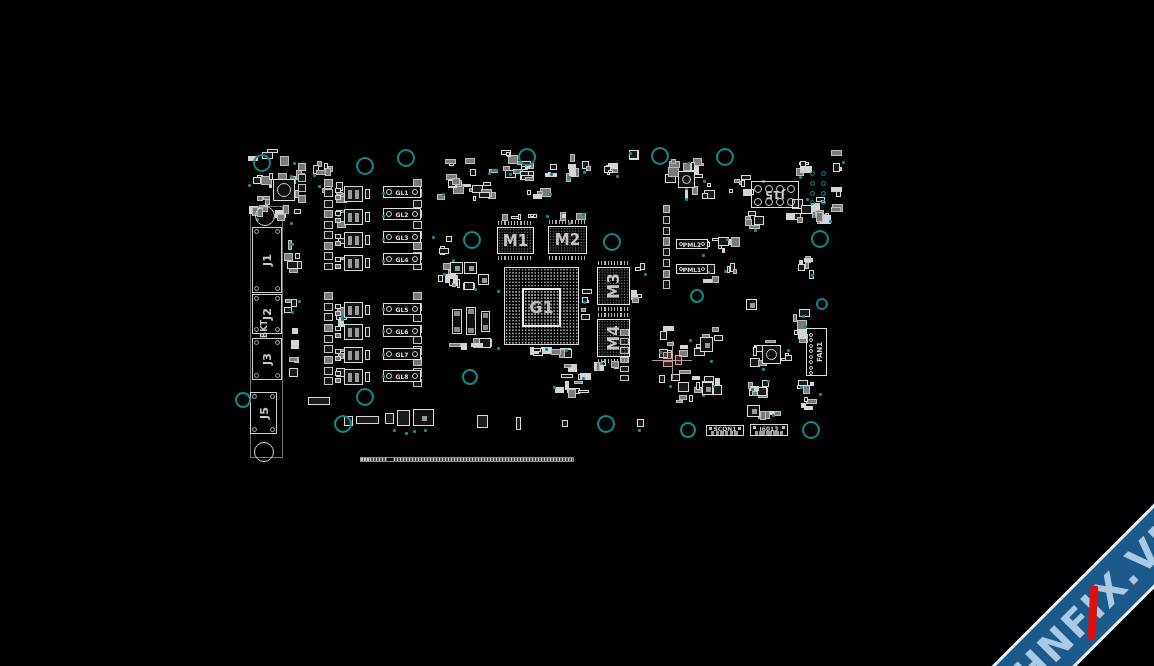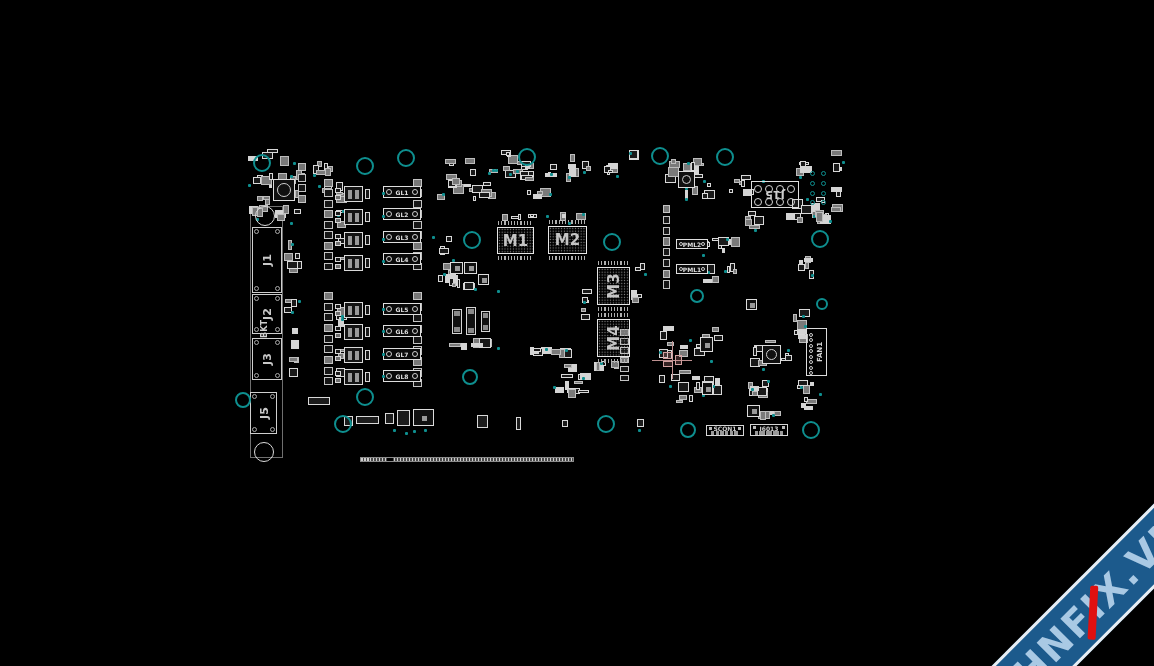--- a/index.html
+++ b/index.html
@@ -640,20 +640,25 @@
       <div class="abs" style="left: 597px; top: 267px; width: 33px; height: 38px; border: 1px solid rgb(230, 230, 230); background-image: radial-gradient(circle, rgb(138, 138, 138) 0.8px, transparent 0.95px); background-size: 2.8px 2.8px;">
         <div class="lbl" style="inset: 0px; font-size: 15px; color: rgb(196, 196, 196); transform: rotate(-90deg); font-weight: bold;">M3</div>
       </div>
       <div class="abs" style="left: 598px; top: 261px; width: 31px; height: 4px; background-image: repeating-linear-gradient(90deg, rgb(176, 176, 176) 0px, rgb(176, 176, 176) 1.2px, transparent 1.2px, transparent 3.2px);"></div>
       <div class="abs" style="left: 598px; top: 307px; width: 31px; height: 4px; background-image: repeating-linear-gradient(90deg, rgb(176, 176, 176) 0px, rgb(176, 176, 176) 1.2px, transparent 1.2px, transparent 3.2px);"></div>
       <div class="abs" style="left: 597px; top: 319px; width: 33px; height: 38px; border: 1px solid rgb(230, 230, 230); background-image: radial-gradient(circle, rgb(138, 138, 138) 0.8px, transparent 0.95px); background-size: 2.8px 2.8px;">
         <div class="lbl" style="inset: 0px; font-size: 15px; color: rgb(196, 196, 196); transform: rotate(-90deg); font-weight: bold;">M4</div>
       </div>
       <div class="abs" style="left: 598px; top: 313px; width: 31px; height: 4px; background-image: repeating-linear-gradient(90deg, rgb(176, 176, 176) 0px, rgb(176, 176, 176) 1.2px, transparent 1.2px, transparent 3.2px);"></div>
       <div class="abs" style="left: 598px; top: 359px; width: 31px; height: 4px; background-image: repeating-linear-gradient(90deg, rgb(176, 176, 176) 0px, rgb(176, 176, 176) 1.2px, transparent 1.2px, transparent 3.2px);"></div>
+      <div class="abs" style="left: 504px; top: 267px; width: 75px; height: 78px; border: 1px solid rgb(220, 220, 220); background-image: radial-gradient(circle, rgb(150, 150, 150) 0.9px, transparent 1.05px); background-size: 3.2px 3.2px;">
+        <div class="abs" style="left: 17px; top: 20px; width: 39px; height: 39px; border: 2px solid rgb(236, 236, 236); background-image: radial-gradient(circle, rgb(150, 150, 150) 0.9px, transparent 1.05px); background-size: 3.2px 3.2px;">
+          <div class="lbl" style="inset: 0px; font-size: 16px; color: rgb(189, 189, 189); transform: none; font-weight: bold;">G1</div>
+        </div>
+      </div>
       <div class="abs" style="left: 383px; top: 186px; width: 38px; height: 12px; border: 1px solid rgb(222, 222, 222); background: rgb(10, 10, 10);">
         <div class="abs" style="left: 2px; top: 2px; width: 6px; height: 6px; border: 1px solid rgb(207, 207, 207); border-radius: 50%;"></div>
         <div class="abs" style="left: 28px; top: 2px; width: 6px; height: 6px; border: 1px solid rgb(207, 207, 207); border-radius: 50%;"></div>
         <div class="lbl" style="inset: 0px; font-size: 6px; color: rgb(224, 224, 224); transform: none; font-weight: bold;">GL1</div>
       </div>
       <div class="abs" style="left: 383px; top: 208px; width: 38px; height: 12px; border: 1px solid rgb(222, 222, 222); background: rgb(10, 10, 10);">
         <div class="abs" style="left: 2px; top: 2px; width: 6px; height: 6px; border: 1px solid rgb(207, 207, 207); border-radius: 50%;"></div>
         <div class="abs" style="left: 28px; top: 2px; width: 6px; height: 6px; border: 1px solid rgb(207, 207, 207); border-radius: 50%;"></div>
         <div class="lbl" style="inset: 0px; font-size: 6px; color: rgb(224, 224, 224); transform: none; font-weight: bold;">GL2</div>
       </div>

